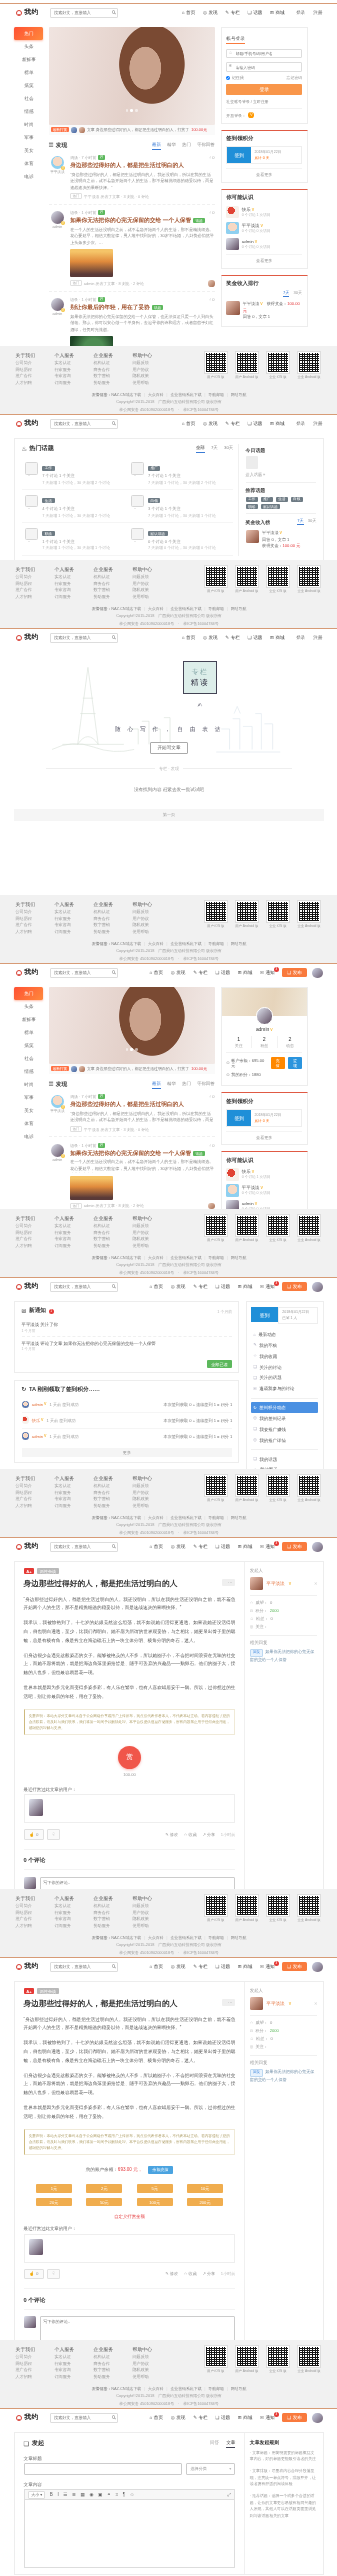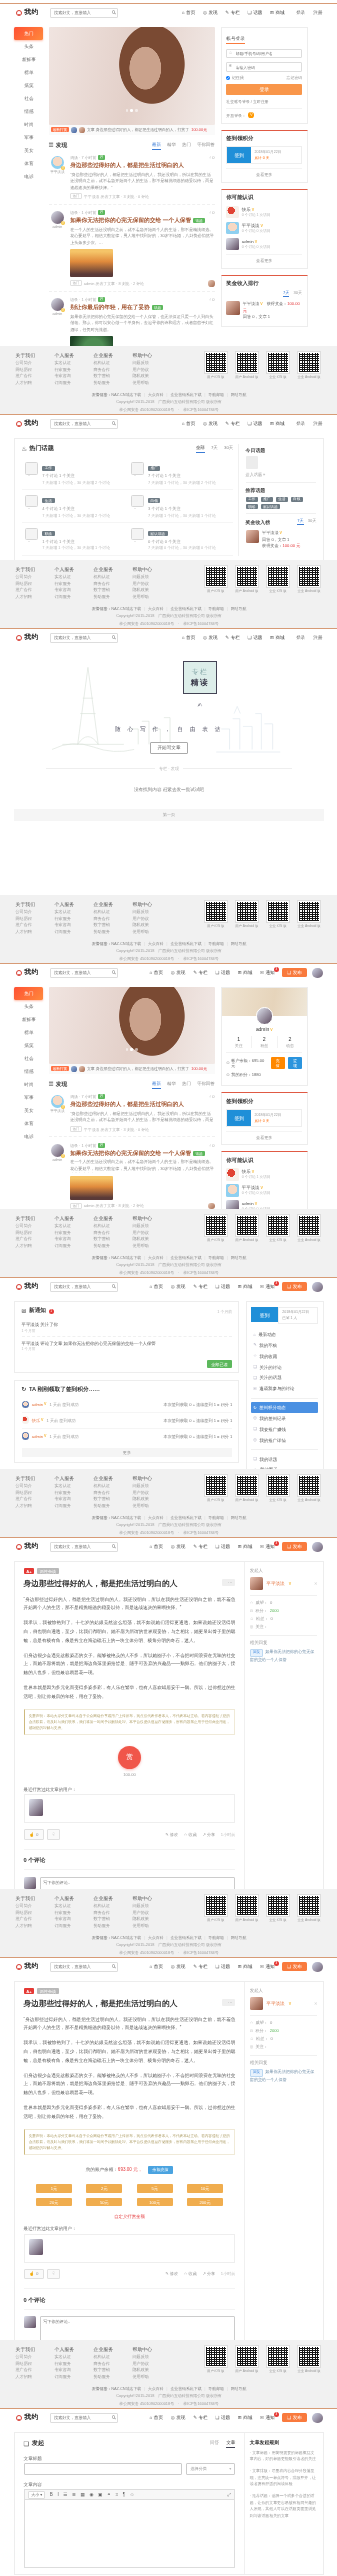--- a/index.html
+++ b/index.html
@@ -152,21 +152,21 @@
   .ts-ph{width:12.4px;height:12.4px;background:#ececec;border-radius:1px}
   .ts-link{font-size:4.1px;color:#999;margin:3.1px 0 5.2px;cursor:pointer}
   .ts-div{border-top:0.5px solid #f0f0f0;margin:4.1px 0}
   .ts-tags{display:flex;flex-wrap:wrap;gap:2.6px}
   .ts-tags .tp-tag{font-size:3.6px}
   
   .col-hero{position:relative;text-align:center;padding-top:14.4px}
   .col-skl{position:absolute;left:0;top:5.2px;width:100%;height:118px;opacity:.8}
   .col-box{position:relative;display:inline-block;margin-left:62px;border:0.8px solid #445;background:#ddeeea;padding:5.2px 7.2px;z-index:1}
   .col-b1{font-size:6.7px;color:#8aa;letter-spacing:1.5px}
-  .col-b2{font-size:7.7px;font-weight:bold;color:#334;letter-spacing:1.5px;margin-top:1px}
+  .col-b2{font-size:7.7px;font-weight:normal;color:#334;letter-spacing:1.5px;margin-top:1px}
   .col-pen{position:relative;z-index:1;margin:8.2px 0 0 62px;font-size:5.7px;color:#556}
   .col-slogan{position:relative;z-index:1;margin-top:17.5px;font-size:5.7px;color:#556;letter-spacing:2.6px}
   .col-btn{position:relative;z-index:1;display:inline-block;margin-top:8.2px;border:0.5px solid #aaa;border-radius:1px;padding:2.6px 6.2px;font-size:4.6px;color:#555;background:#fff;cursor:pointer}
   .col-div{display:flex;align-items:center;gap:4.1px;margin:12.4px 46px 0;color:#b5b5b5;font-size:4.1px}
   .col-div::before,.col-div::after{content:"";flex:1;border-top:0.5px solid #eee}
   .col-empty{margin-top:15.5px;font-size:4.6px;color:#777}
   .col-pager{margin:17.5px 14.4px 0;background:#f5f5f5;height:11.3px;line-height:11.3px;text-align:center;font-size:4.1px;color:#999;cursor:pointer}
   
   .pf-banner{height:28px;margin:-4.6px -4.6px 0;background:linear-gradient(100deg,#efe4d2,#e6d4bb 60%,#efe7d8)}
   .pf-av{width:17.5px;height:17.5px;border-radius:50%;border:1px solid #fff;margin:-8.8px auto 2.1px;background:linear-gradient(135deg,#dfe3ee,#5d4a5e);position:relative;z-index:1}

